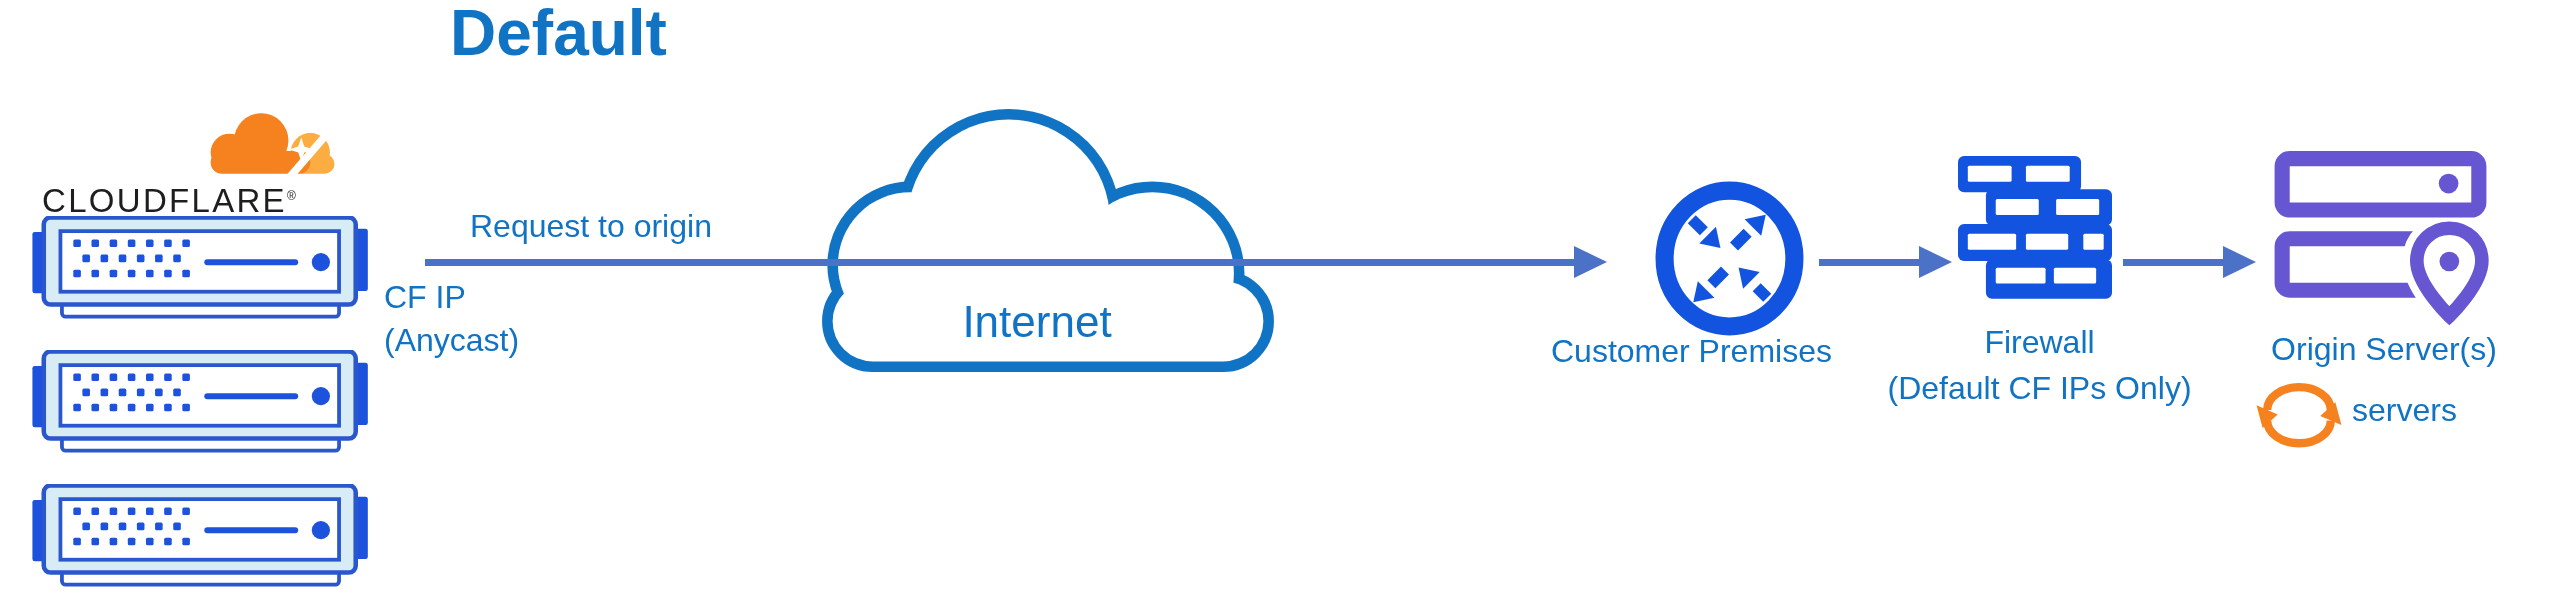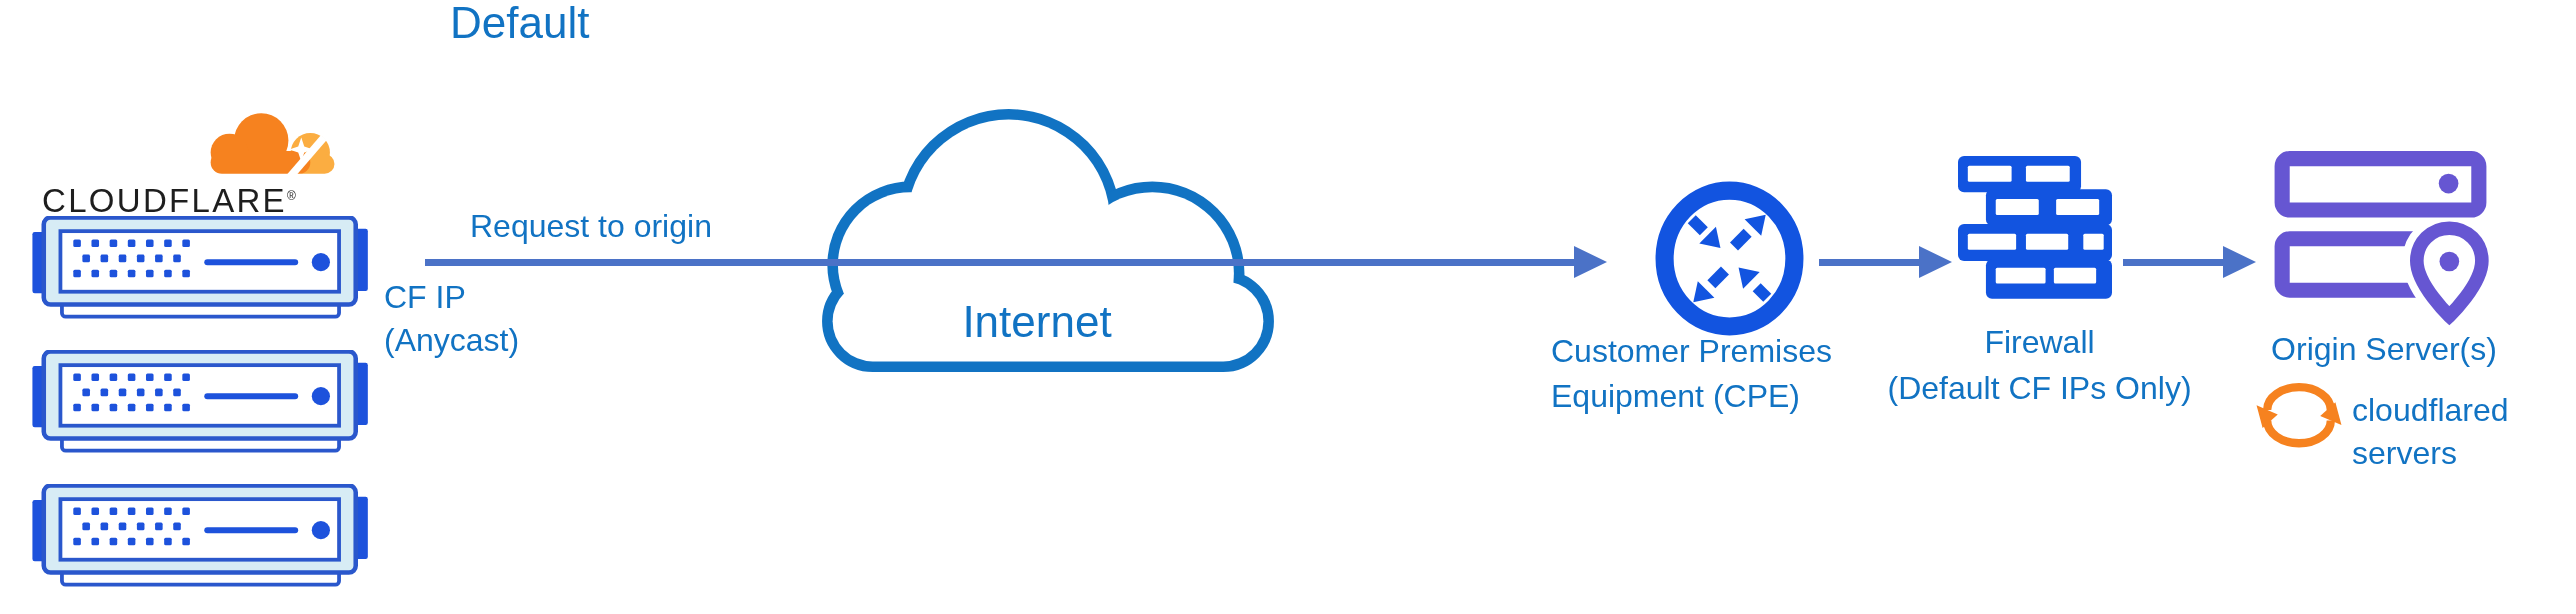--- a/index.html
+++ b/index.html
@@ -1,21 +1,21 @@
 <!DOCTYPE html>
 <html style="--blue: #1173C3; --slate: #4B72C7; --royal: #1254E0; --serverBorder: #2A57CC; --serverAccent: #1D52DC; --panel: #D7ECF5; --purple: #6656D2; --orange: #F6821F; --orangeLight: #FBAD41; --ink: #1E1E1E;font-size:12px"><head>
 <meta charset="utf-8">
 <style>
   html,body{margin:0;padding:0}
   body{
     width:2576px;height:614px;position:relative;background:#ffffff;
     font-family:"Liberation Sans",sans-serif;overflow:hidden;
   }
   .abs{position:absolute}
-  .title{color:var(--blue);font-size:44px;font-weight:400;white-space:nowrap;line-height:1.05}
+  .title{color:var(--blue);font-size:64px;font-weight:700;white-space:nowrap;line-height:1.05}
   .lbl{color:var(--blue);font-size:32px;font-weight:500;white-space:nowrap;line-height:43px}
   .center{text-align:center}
   .wordmark{color:var(--ink);font-size:33px;font-weight:normal;letter-spacing:2.3px;white-space:nowrap}
   .wordmark sup{font-size:12px;letter-spacing:0}
   .flowline{position:absolute;height:6.8px;background:var(--slate)}
   .flowhead{position:absolute;width:0;height:0;
     border-top:16px solid transparent;border-bottom:16px solid transparent;
     border-left:33px solid var(--slate)}
   svg{display:block;overflow:visible}
   .f-royal{fill:var(--royal)} .s-royal{stroke:var(--royal)}
@@ -137,21 +137,20 @@
       <polygon points="88,90 82,62 60,84"></polygon>
       <polygon points="148,46 142,74 120,52"></polygon>
       <polygon points="52,162 80,156 58,134"></polygon>
       <polygon points="112,116 140,122 118,144"></polygon>
     </g>
   </svg>
 </div>
 
 <div class="abs lbl" style="left:1551px;top:329px;line-height:45px">
   <div>Customer Premises</div>
-  <div>Equipment (CPE)</div>
 </div>
 
 <div class="flowline" style="left:1819px;top:259px;width:101px"></div>
 <div class="flowhead" style="left:1919px;top:246px"></div>
 
 <div class="abs" style="left:1958px;top:156px">
   <svg width="154" height="145" viewBox="0 0 204 192">
     <g class="f-royal">
       <rect x="0" y="0" width="163" height="48" rx="8"></rect>
       <rect x="37" y="44" width="167" height="48" rx="8"></rect>
@@ -200,16 +199,15 @@
       <path d="M20,52 A42,30 0 0 0 104,52"></path>
     </g>
     <g class="f-orange">
       <polygon points="14,62 6,32 34,44"></polygon>
       <polygon points="110,28 118,58 90,46"></polygon>
     </g>
   </svg>
 </div>
 
 <div class="abs lbl" style="left:2352px;top:389px">
-  <div>cloudflared</div>
   <div>servers</div>
 </div>
 
 
 </body></html>

